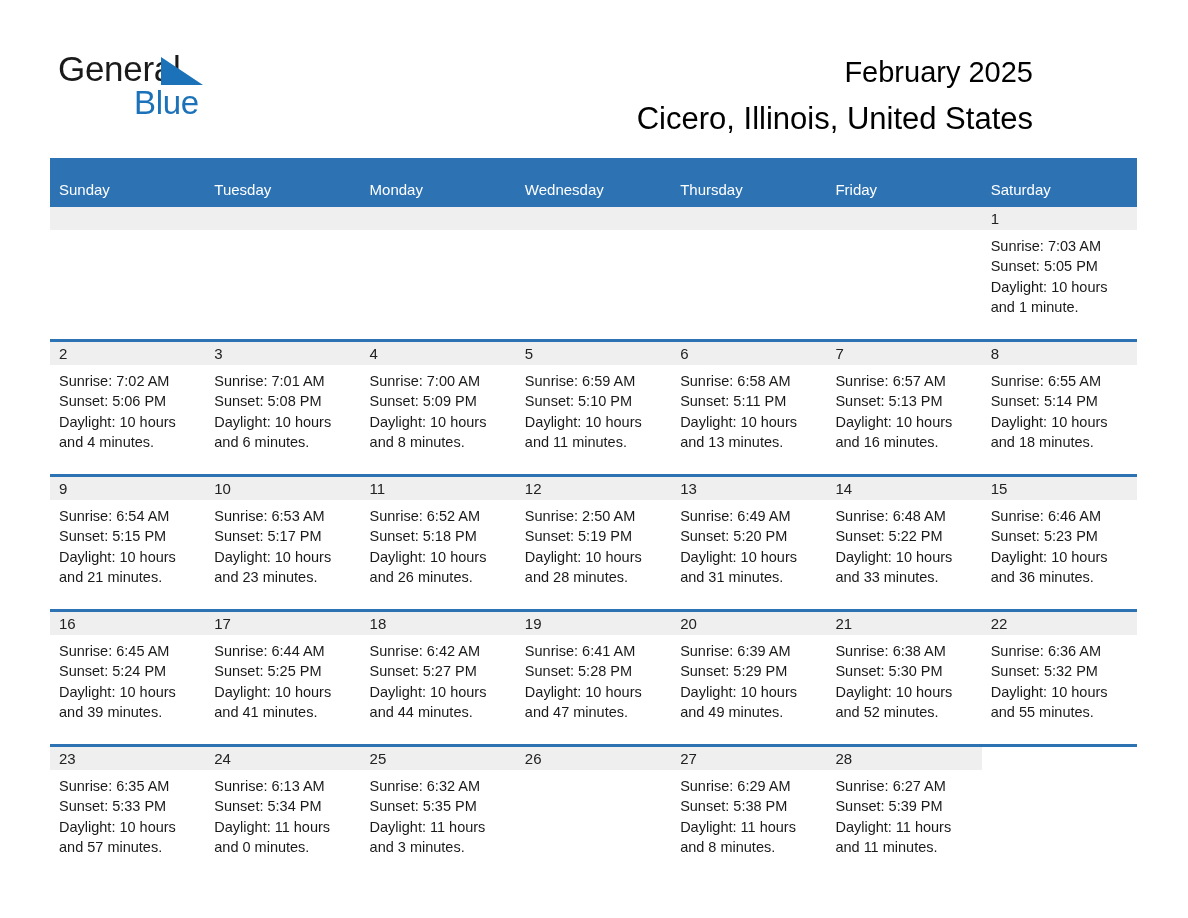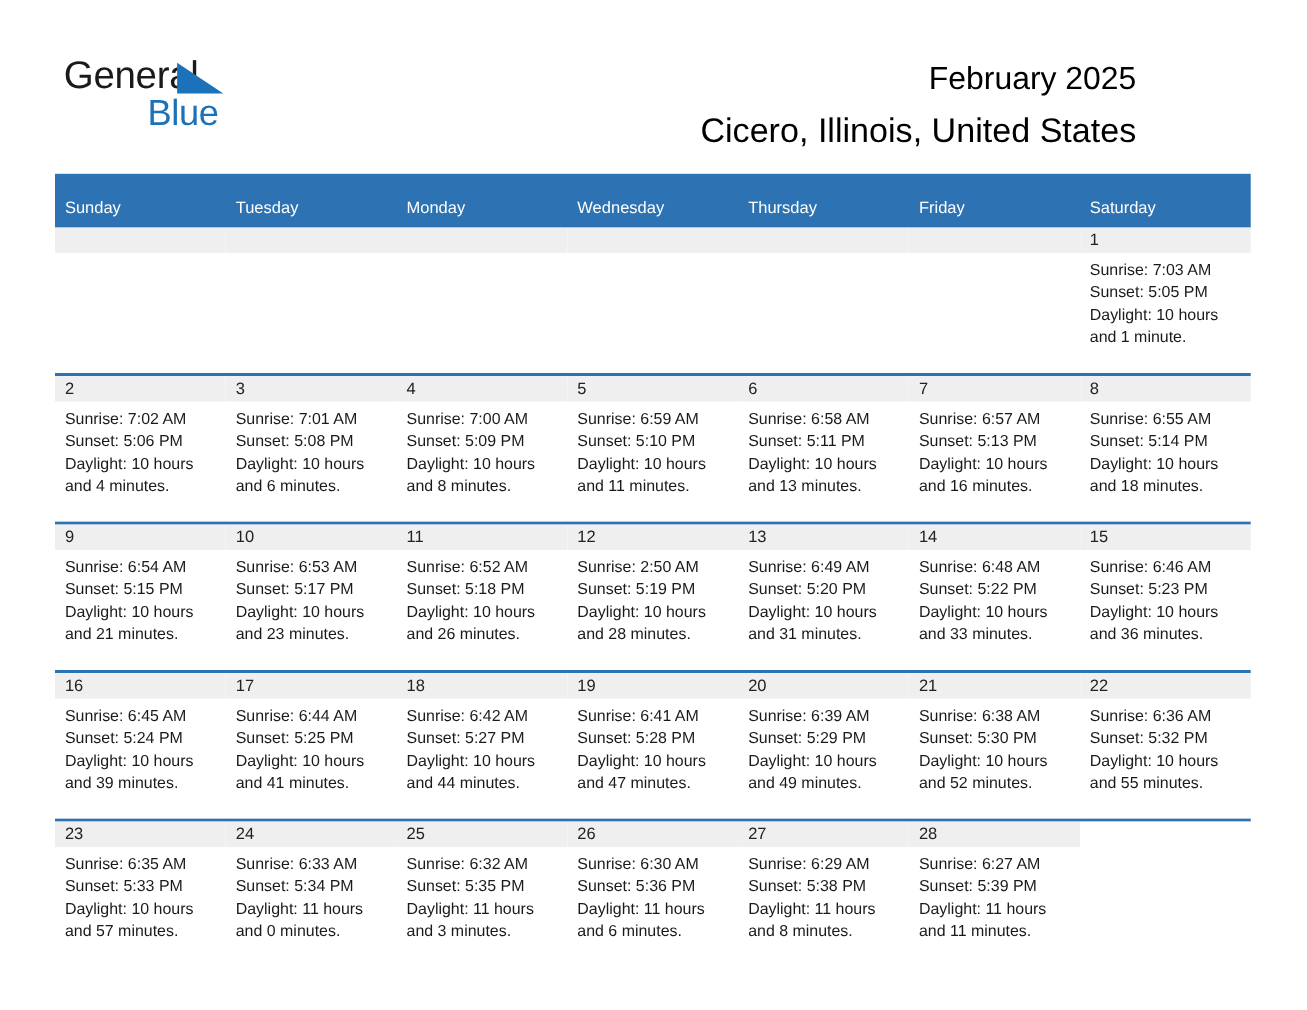--- a/index.html
+++ b/index.html
@@ -389,40 +389,35 @@
             <div class="daynum-strip">23</div>
             <div class="info">
               <div>Sunrise: 6:35 AM</div>
               <div>Sunset: 5:33 PM</div>
               <div class="daylight">Daylight: 10 hours and 57 minutes.</div>
             </div>
           </div>
           <div class="day-cell">
             <div class="daynum-strip">24</div>
             <div class="info">
-              <div>Sunrise: 6:33 AM</div>
+              <div>Sunrise: 6:13 AM</div>
               <div>Sunset: 5:34 PM</div>
               <div class="daylight">Daylight: 11 hours and 0 minutes.</div>
             </div>
           </div>
           <div class="day-cell">
             <div class="daynum-strip">25</div>
             <div class="info">
               <div>Sunrise: 6:32 AM</div>
               <div>Sunset: 5:35 PM</div>
               <div class="daylight">Daylight: 11 hours and 3 minutes.</div>
             </div>
           </div>
           <div class="day-cell">
             <div class="daynum-strip">26</div>
-            <div class="info">
-              <div>Sunrise: 6:30 AM</div>
-              <div>Sunset: 5:36 PM</div>
-              <div class="daylight">Daylight: 11 hours and 6 minutes.</div>
-            </div>
           </div>
           <div class="day-cell">
             <div class="daynum-strip">27</div>
             <div class="info">
               <div>Sunrise: 6:29 AM</div>
               <div>Sunset: 5:38 PM</div>
               <div class="daylight">Daylight: 11 hours and 8 minutes.</div>
             </div>
           </div>
           <div class="day-cell">

